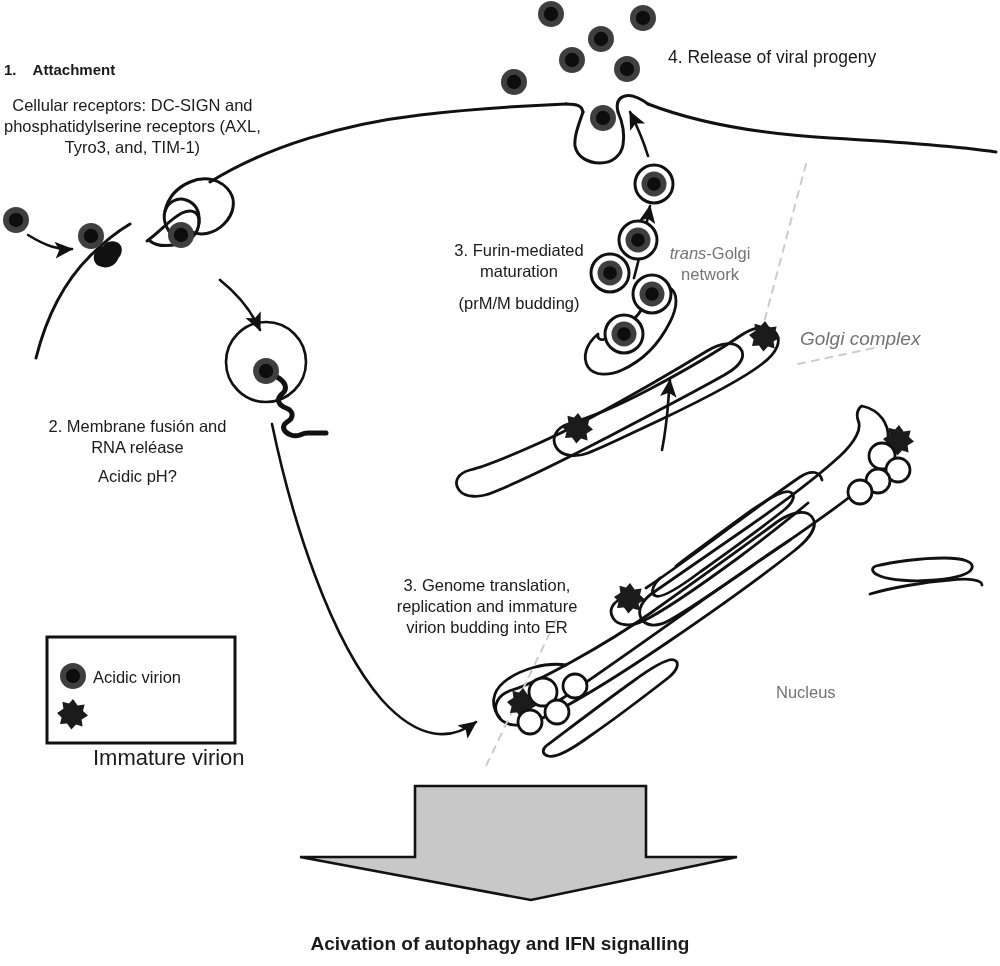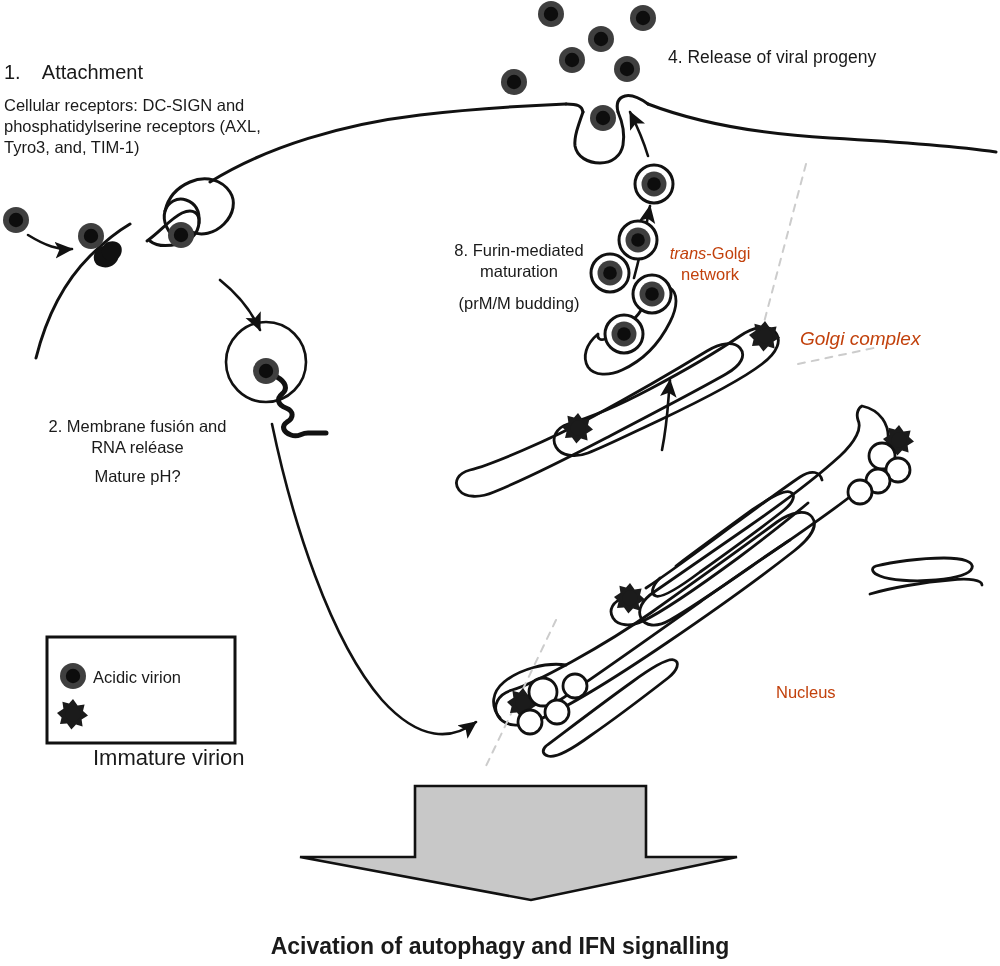--- a/index.html
+++ b/index.html
@@ -2,40 +2,40 @@
 <html><head>
 <meta charset="utf-8">
 <style>
   html,body{margin:0;padding:0;background:#ffffff;}
   body{width:1000px;height:966px;overflow:hidden;
        font-family:"Liberation Sans","DejaVu Sans",sans-serif;color:#1a1a1a;}
   #stage{position:relative;width:1000px;height:966px;background:#fff;}
   #art{position:absolute;left:0;top:0;width:1000px;height:966px;}
   .lbl{position:absolute;white-space:pre;line-height:1.28;}
   .dark{color:#1a1a1a;}
-  .gray{color:#c2410c;}
+  .gray{color:#737373;}
   .c{text-align:center;}
   .l{text-align:left;}
   .bold{font-weight:bold;}
   .ital{font-style:italic;}
-  #t-step1  {left:4px;  top:60px;  font-size:20px;}
-  #t-recept {left:4px;  top:95px;  font-size:16.5px;}
+  #t-step1  {left:4px;  top:60px;  font-size:15px;font-weight:bold;}
+  #t-recept {left:4px;  top:95px;  font-size:16.5px;text-align:center;}
   #t-step2  {left:30px; top:416px; font-size:16.5px; width:215px;}
   #t-acidic {left:30px; top:466px; font-size:16.5px; width:215px;}
   #t-step3  {left:372px;top:575px; font-size:16.5px; width:230px;}
   #t-step4  {left:434px;top:240px; font-size:16.5px; width:170px;}
   #t-prm    {left:434px;top:293px; font-size:16.5px; width:170px;}
   #t-step5  {left:668px;top:46px;  font-size:17.5px;}
   #t-tgn    {left:660px;top:243px; font-size:16.5px; width:100px;}
   #t-golgi  {left:800px;top:327px; font-size:19px;font-style:italic;}
   #t-er     {left:893px;top:478px; font-size:16.5px; width:104px;}
   #t-nucl   {left:776px;top:682px; font-size:16.5px;text-align:center;}
   #t-leg-m  {left:93px; top:667px; font-size:16.5px;}
   #t-leg-i  {left:93px; top:744px; font-size:22px;}
-  #t-bottom {left:0;    top:932px; width:1000px; font-size:23px;}
+  #t-bottom {left:0;    top:932px; width:1000px; font-size:19px;}
 </style>
 </head>
 <body>
 
 <div id="stage">
 
   <svg id="art" viewBox="0 0 1000 966">
     <defs>
       <marker id="ah" markerWidth="9" markerHeight="9" refX="6.5" refY="3.2" orient="auto" markerUnits="strokeWidth">
         <path d="M0,0 L7,3.2 L0,6.4 L1.6,3.2 Z" fill="#111"></path>
@@ -222,24 +222,27 @@
       </g>
   </svg>
 
   <div class="lbl dark l" id="t-step1">1.    Attachment</div>
   <div class="lbl dark l" id="t-recept">Cellular receptors: DC-SIGN and
 phosphatidylserine receptors (AXL,
 Tyro3, and, TIM-1)</div>
 
   <div class="lbl dark c" id="t-step2">2. Membrane fusión and
 RNA reléase</div>
-  <div class="lbl dark c" id="t-acidic">Mature pH?</div>
-
-
-  <div class="lbl dark c" id="t-step4">8. Furin-mediated
+  <div class="lbl dark c" id="t-acidic">Acidic pH?</div>
+
+  <div class="lbl dark c" id="t-step3">3. Genome translation,
+replication and immature
+virion budding into ER</div>
+
+  <div class="lbl dark c" id="t-step4">3. Furin-mediated
 maturation</div>
   <div class="lbl dark c" id="t-prm">(prM/M budding)</div>
 
   <div class="lbl dark l" id="t-step5">4. Release of viral progeny</div>
 
   <div class="lbl gray c" id="t-tgn"><span class="ital">trans</span><span>-Golgi
 network</span></div>
 
   <div class="lbl gray l" id="t-golgi">Golgi complex</div>
   <div class="lbl gray l" id="t-nucl">Nucleus</div>

